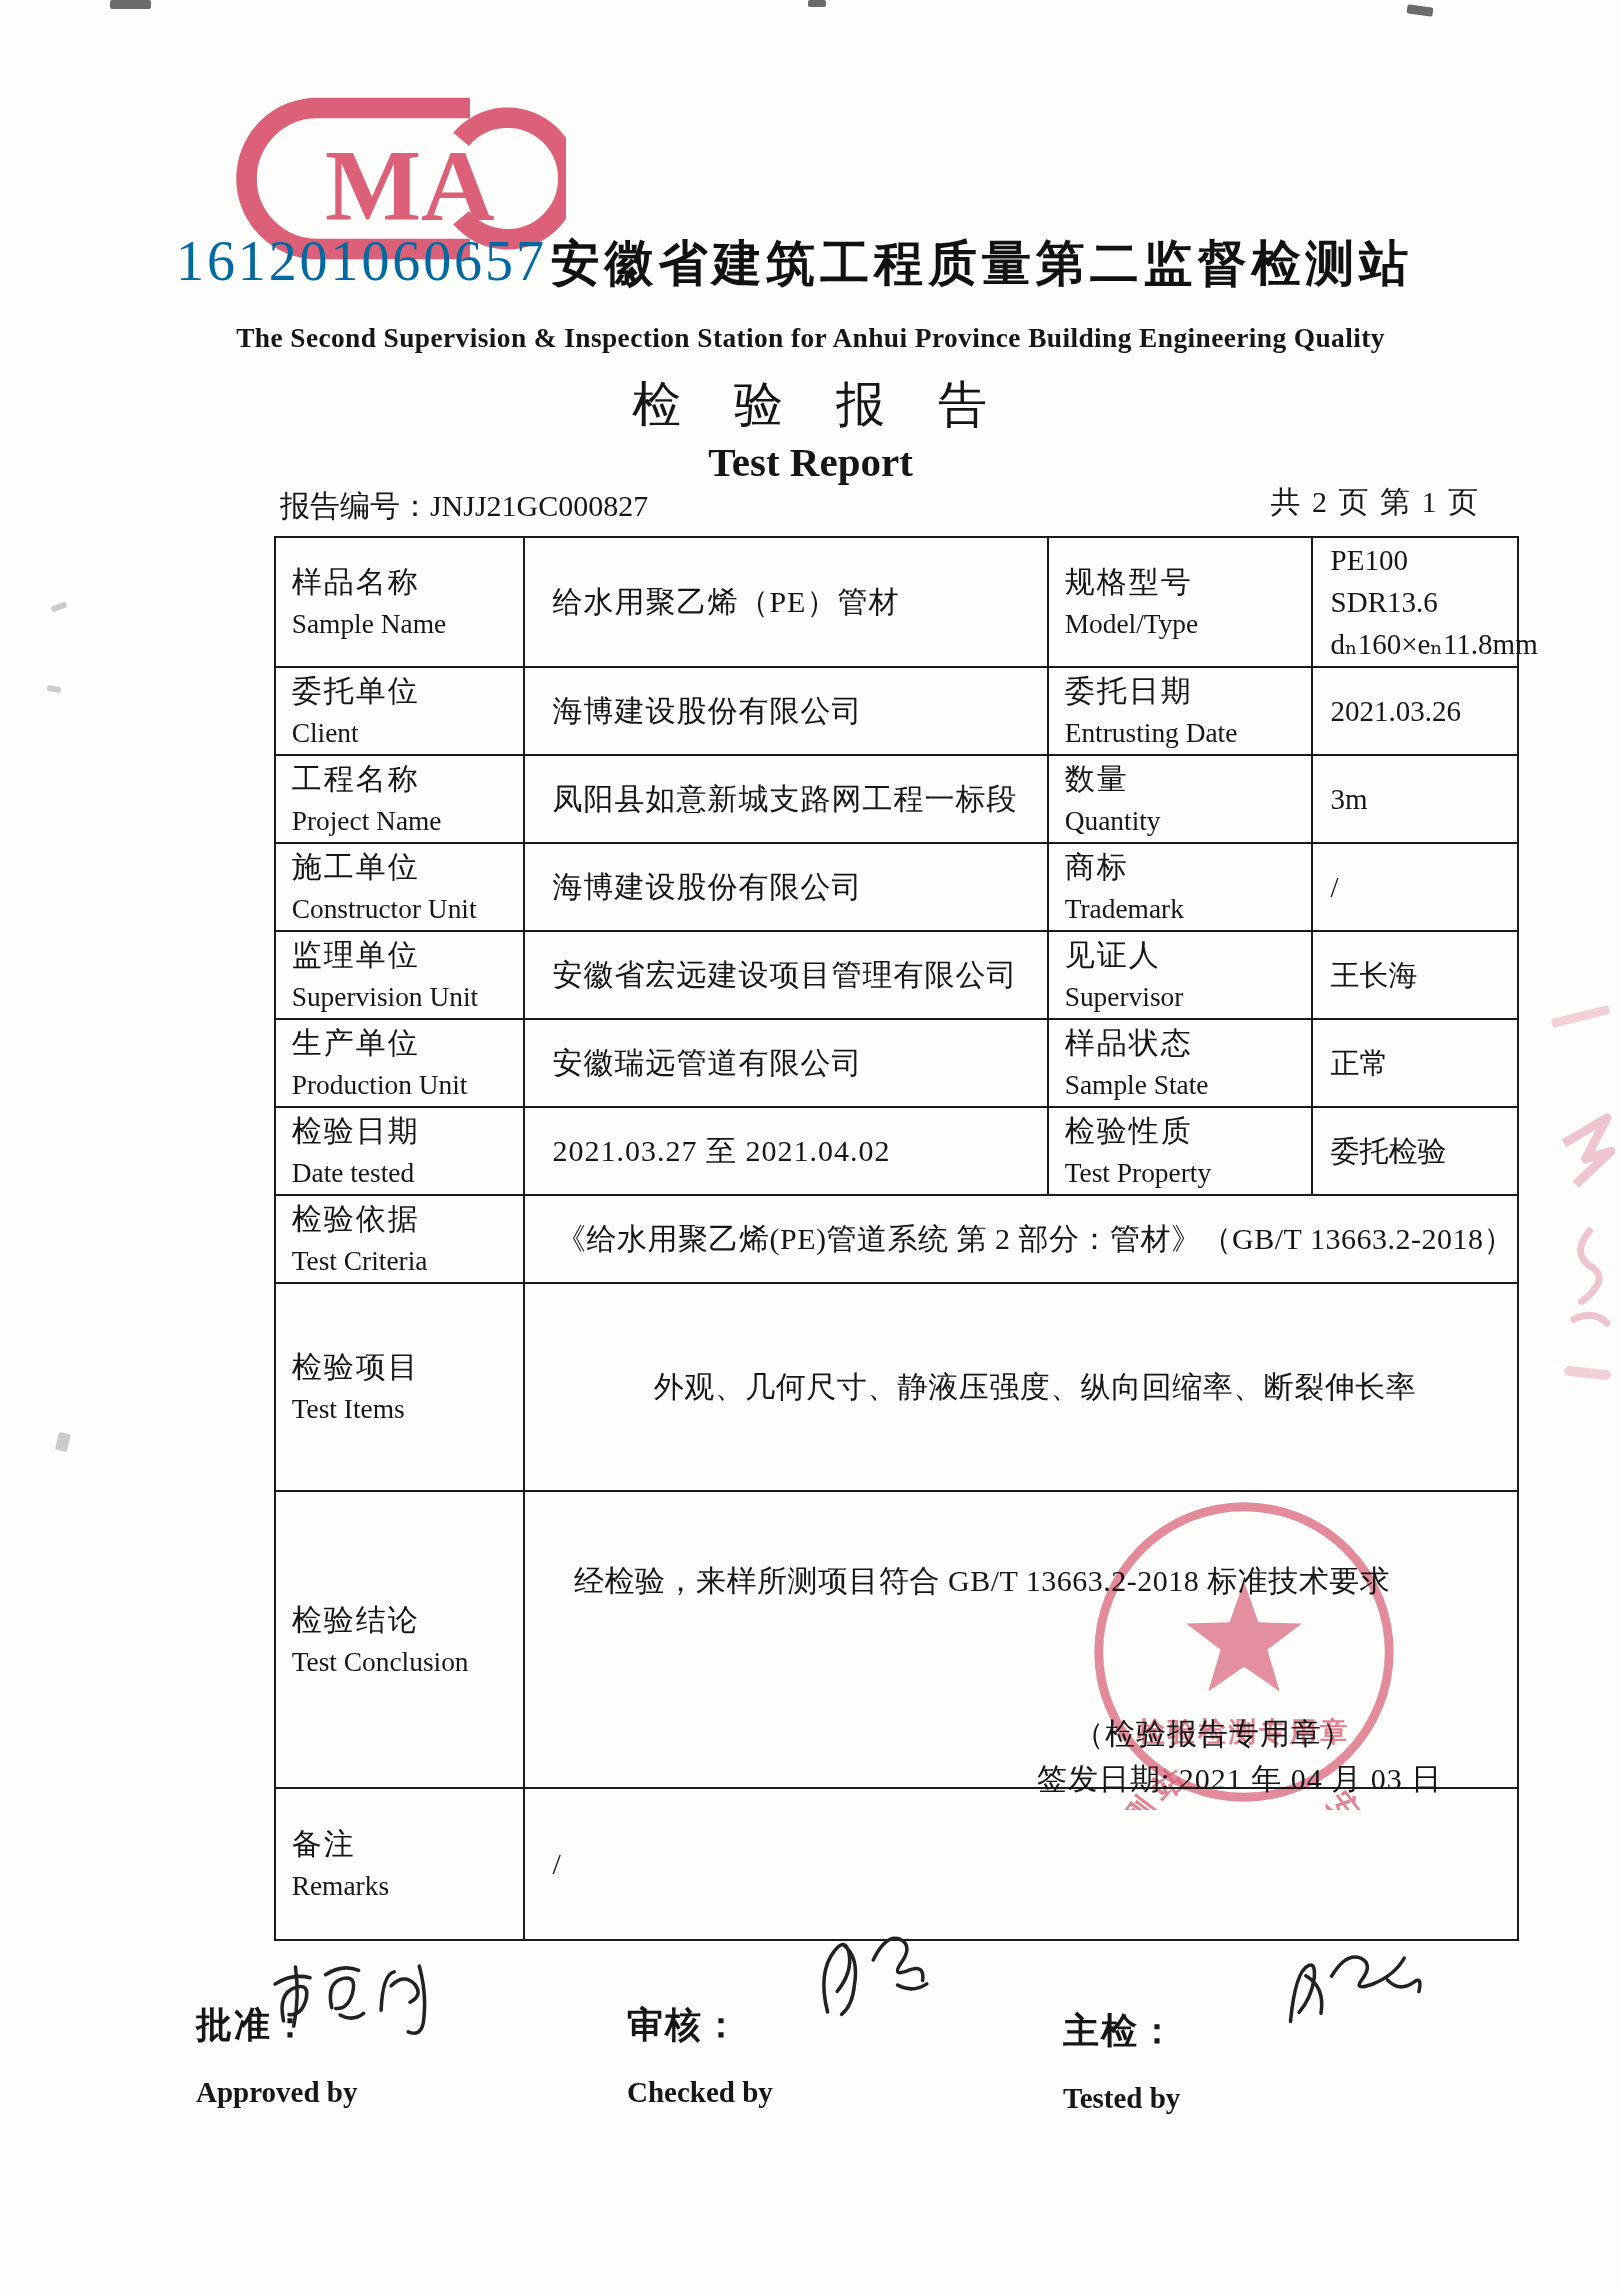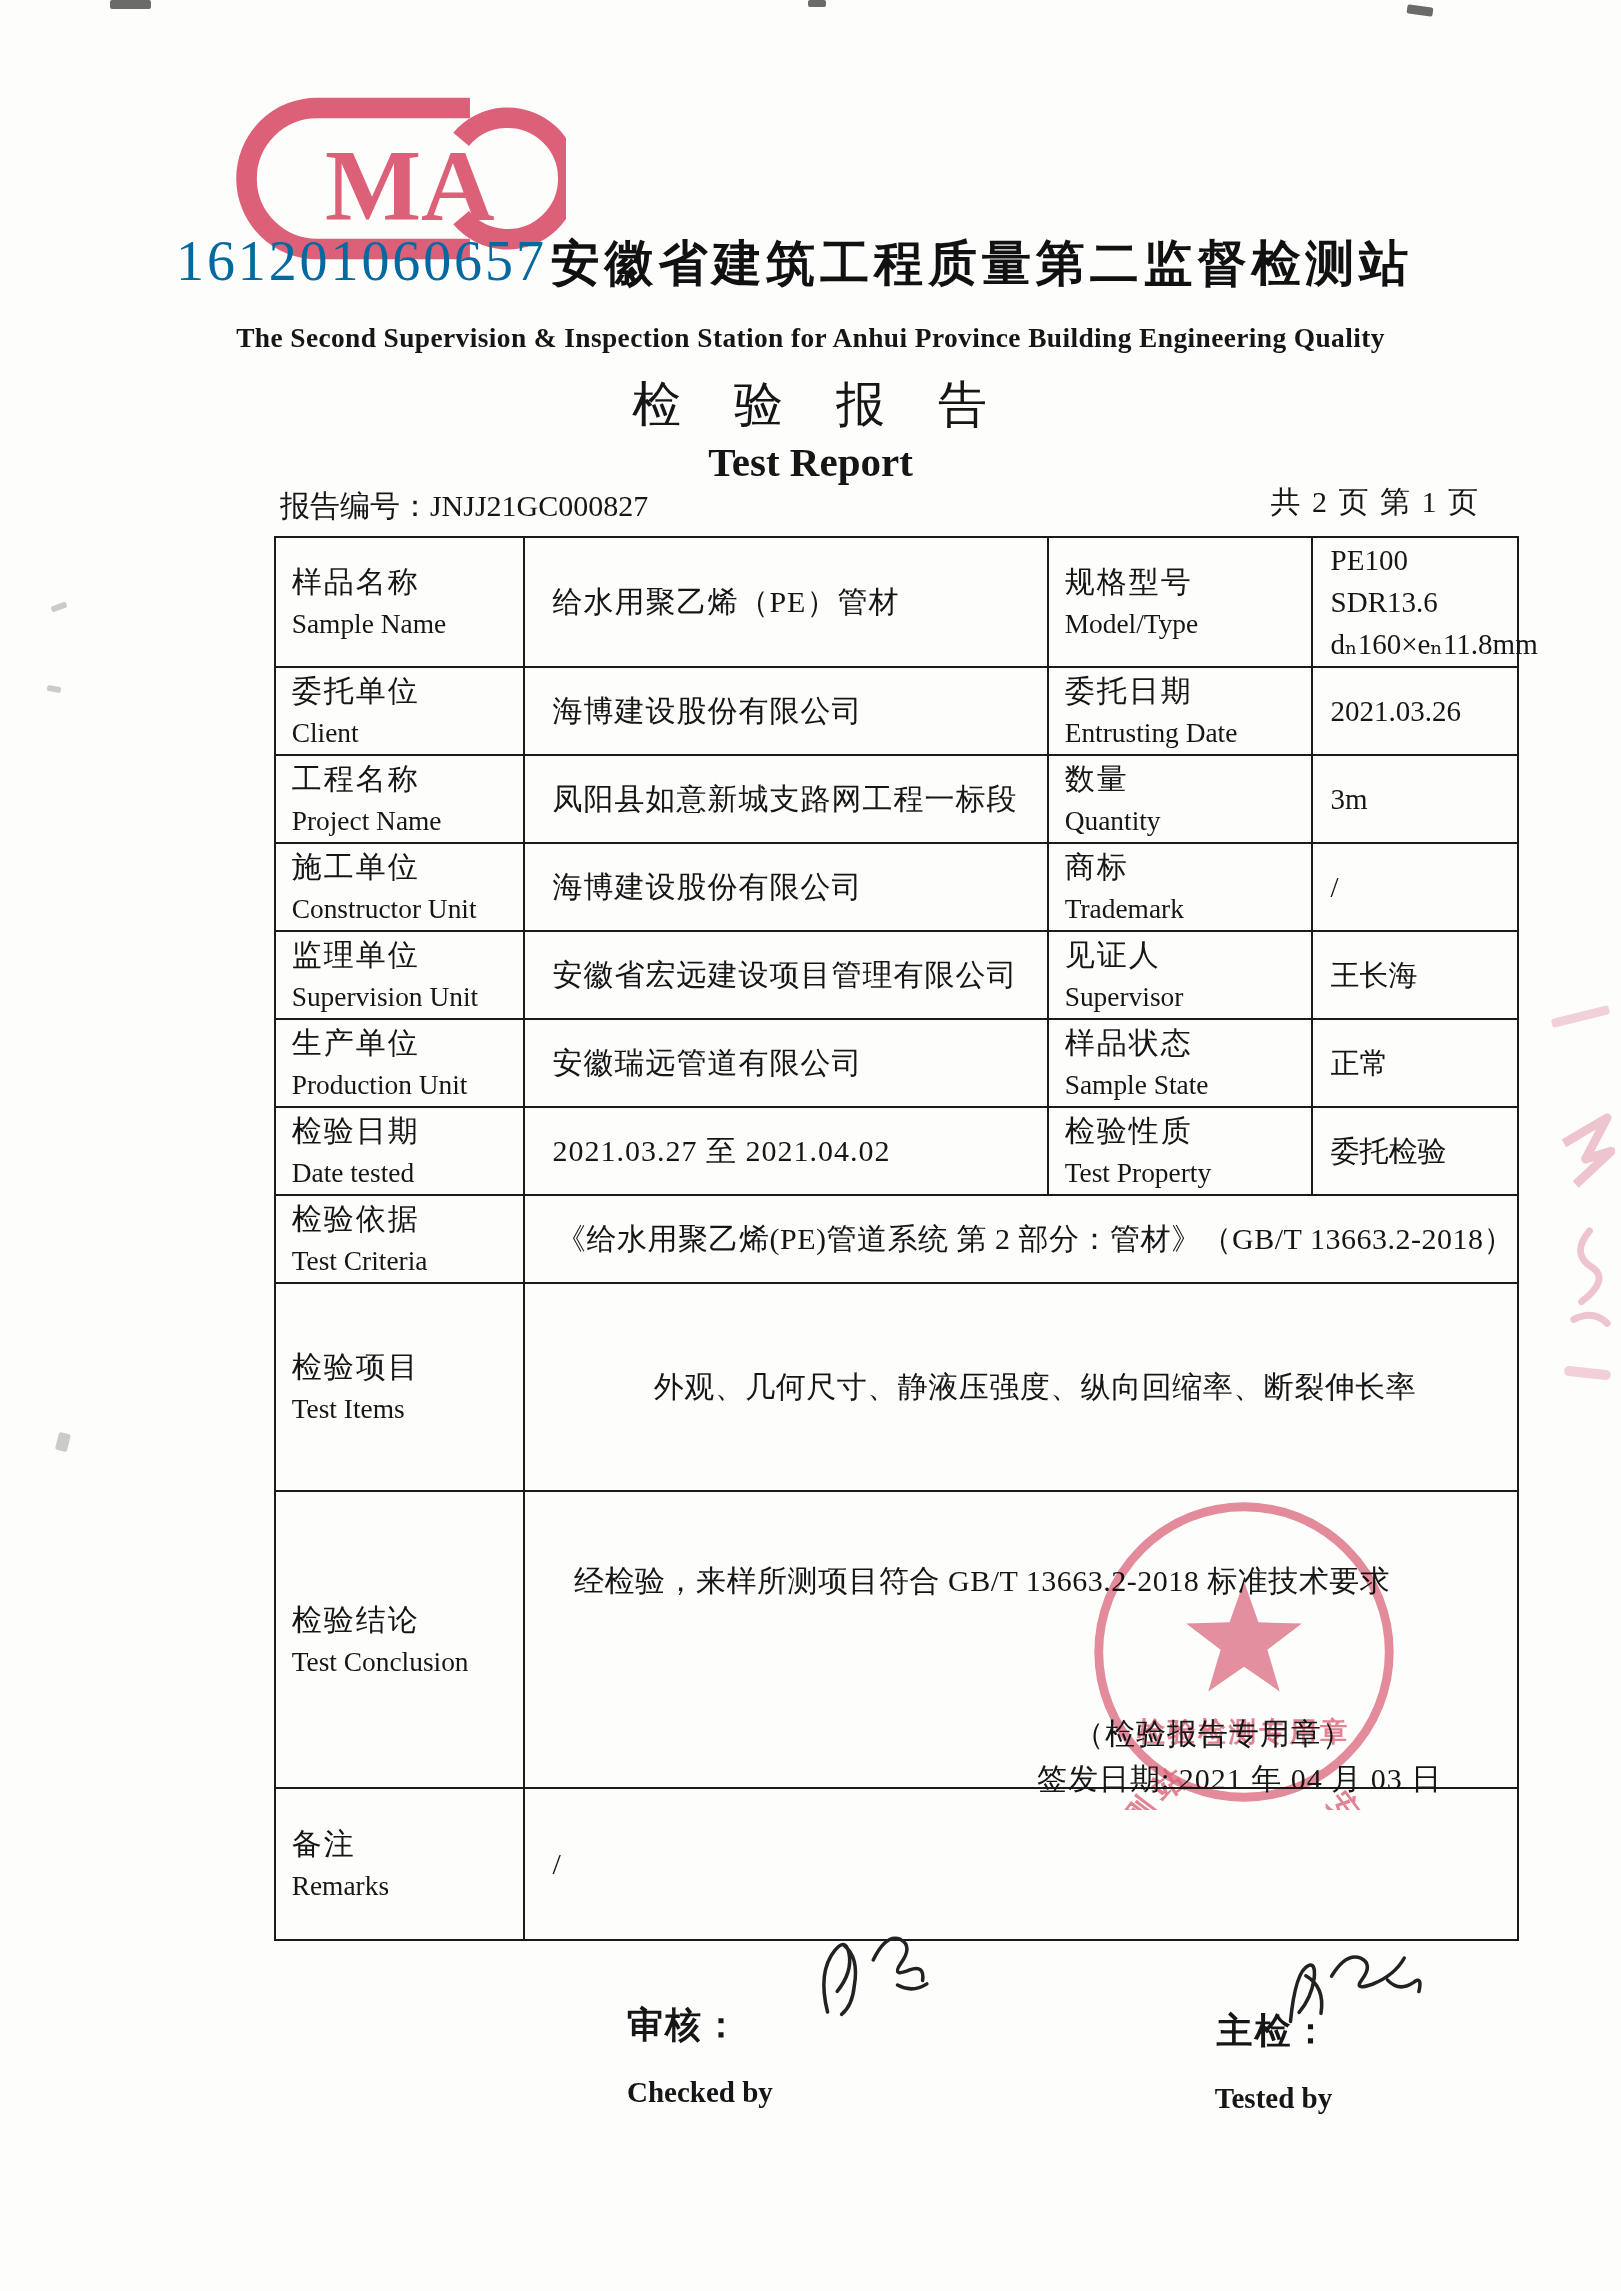--- a/index.html
+++ b/index.html
@@ -242,33 +242,44 @@
 
   <div class="ghost-dash" style="left:1551px;top:1012px;width:59px;height:8.8px;transform:rotate(-14deg);"></div>
   <svg class="ghost" style="left:1556px;top:1108px;" width="59" height="108" viewBox="0 0 60 110">
     <path d="M8 36 L52 10 L30 52 L56 44 L20 78" fill="none" stroke="#d86b84" stroke-width="9" stroke-linejoin="round"></path>
   </svg>
   <svg class="ghost" style="left:1560px;top:1225px;" width="54" height="118" viewBox="0 0 55 120">
     <path d="M30 6 Q10 30 34 44 Q50 56 22 78 M14 96 Q34 86 48 100" fill="none" stroke="#d86b84" stroke-width="7" stroke-linecap="round"></path>
   </svg>
   <div class="ghost-dash" style="left:1564px;top:1368px;width:47px;height:9.8px;transform:rotate(6deg);border-radius:4.9px;"></div>
 
+  <div class="sig" style="left:196px;top:2001px;">
+    <svg class="handwriting" style="left:71px;top:-51px;" width="206" height="113" viewBox="0 0 210 115">
+      <g fill="none" stroke="#222" stroke-width="3.6" stroke-linecap="round" transform="rotate(-4 105 57)">
+        <path d="M16 66 Q12 38 30 33 Q46 29 40 47 Q34 62 22 60 M10 28 Q28 18 46 24 M32 12 Q34 44 26 72"></path>
+        <path d="M66 56 Q62 30 80 27 Q94 25 88 43 Q82 59 70 57 M62 22 Q80 12 96 20 M74 64 Q86 72 98 64"></path>
+        <path d="M116 62 Q120 26 132 24 M128 38 Q142 26 152 38 Q160 50 146 56 M158 20 Q164 50 158 78 Q154 92 142 86"></path>
+      </g>
+    </svg>
+    <div class="sig-label">批准：</div>
+    <div class="sig-en">Approved by</div>
+  </div>
 
   <div class="sig" style="left:627px;top:2001px;">
     <svg class="handwriting" style="left:174px;top:-78px;" width="176" height="113" viewBox="0 0 180 115">
       <g fill="none" stroke="#222" stroke-width="3.6" stroke-linecap="round" transform="rotate(-6 90 57)">
         <path d="M24 84 Q18 42 38 22 Q50 10 52 26 Q54 46 36 64 M48 18 Q62 32 54 60 Q50 80 38 88"></path>
         <path d="M76 36 Q92 10 106 18 Q118 26 104 42 Q92 56 112 50 Q128 46 124 62 M98 64 Q112 74 128 66"></path>
       </g>
     </svg>
     <div class="sig-label">审核：</div>
     <div class="sig-en">Checked by</div>
   </div>
 
-  <div class="sig" style="left:1063px;top:2007px;text-align:center;">
+  <div class="sig" style="left:1063px;top:2007px;">
     <svg class="handwriting" style="left:206px;top:-65px;" width="167" height="98" viewBox="0 0 170 100">
       <g fill="none" stroke="#222" stroke-width="3.6" stroke-linecap="round" transform="rotate(-8 85 50)">
         <path d="M18 72 Q30 22 44 18 Q52 16 48 32 Q42 52 28 64 M40 28 Q58 42 50 68"></path>
         <path d="M66 32 Q84 10 98 18 Q110 26 96 40 Q86 50 106 46 Q130 40 142 24 M122 44 Q132 58 148 50 Q158 44 152 60"></path>
       </g>
     </svg>
     <div class="sig-label">主检：</div>
     <div class="sig-en">Tested by</div>
   </div>
 

